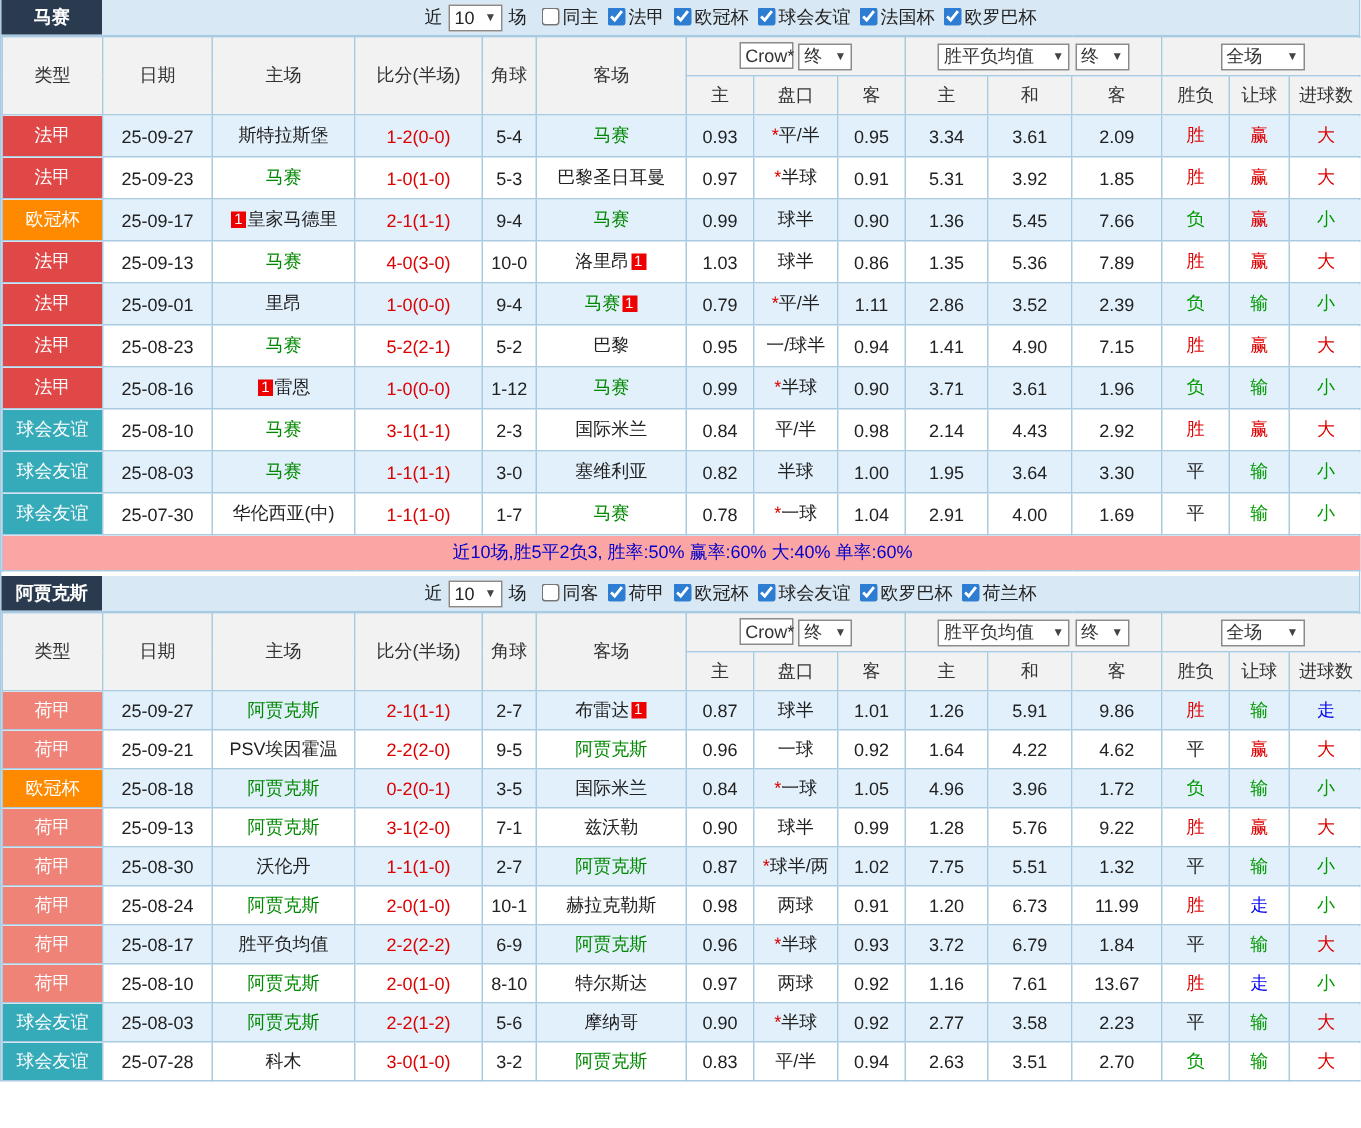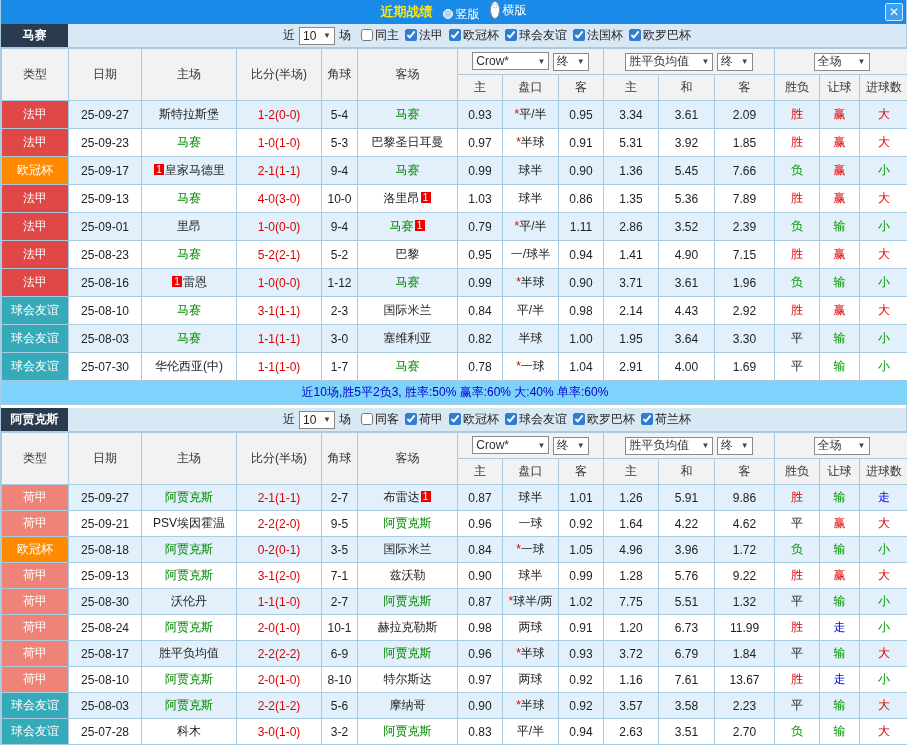--- a/index.html
+++ b/index.html
@@ -25,58 +25,47 @@
   .secbar{display:flex;height:24px;border-bottom:1px solid var(--border)}
   .teamname{width:67px;background:var(--team-bar-bg);color:#fff;font-weight:bold;display:flex;align-items:center;justify-content:center}
   .filterbar{flex:1;background:var(--filter-bar-bg);display:flex;align-items:center;justify-content:center;gap:4px}
   .flabel{color:#222}
   .chk{display:inline-flex;align-items:center;margin-left:6px;cursor:pointer}
   .chk input{width:12px;height:12px;margin:0 2px 0 0;accent-color:#2d7dd2}
   
   .sel{display:inline-flex;align-items:center;justify-content:space-between;background:#fff;border:1px solid #8a8a8a;
        height:18px;padding:0 3px;gap:4px;cursor:pointer;font-size:12px}
   .sel .arr{font-size:8px;color:#444;font-style:normal;font-weight:normal}
-  .sel.w-count{width:36px}.sel.w-book{width:77px}.sel.w-per{width:36px}.sel.w-avg{width:88px}.sel.w-scope{width:56px}
+  .sel.w-count{width:36px}.sel.w-book{width:36px}.sel.w-per{width:36px}.sel.w-avg{width:88px}.sel.w-scope{width:56px}
   
   table{border-collapse:collapse;table-layout:fixed;width:907px}
   th,td{border:1px solid var(--border);text-align:center;overflow:hidden;white-space:nowrap}
   th{background:#f2f2f2;font-weight:normal;color:#333;height:26px;font-size:12px}
   td{height:28px;font-size:12px;background:#fff}
   table.s2 td{height:26px}
   tr.stripe td{background:var(--stripe)}
   td.lg{color:#fff}
   td.lg-fa{background:var(--league-fa)!important}
   td.lg-oc{background:var(--league-cup)!important}
   td.lg-qy{background:var(--league-friendly)!important}
   td.lg-hj{background:var(--league-nl)!important}
   .tm{color:var(--team-green)}
   td.score{color:var(--score-red)}
   .c-r{color:var(--score-red)} .c-g{color:var(--lose-green)} .c-b{color:var(--push-blue)} .c-k{color:#222}
   .star{color:var(--score-red)}
   .b1{display:inline-block;background:#e00;color:#fff;font-size:10px;line-height:11px;min-width:10px;height:11px;
       text-align:center;margin:0 1px;vertical-align:1px}
-  td.summary{color:var(--summary-blue);height:24px;background:#7dd3fc}
+  td.summary{color:var(--summary-blue);height:24px;background:#fca5a5}
   .gap{height:3px}
 </style>
 </head>
 <body>
 
 <div class="wrap">
 
-  <div class="topbar">
-    <span class="title">近期战绩</span>
-    <span class="radios"><span class="vopt">
-          <span class="radio"></span>
-          <span class="vlabel">竖版</span>
-        </span><span class="vopt">
-          <span class="radio sel"></span>
-          <span class="vlabel">横版</span>
-        </span></span>
-    <span class="close">✕</span>
-  </div>
 
   <div class="secbar">
     <div class="teamname">马赛</div>
     <div class="filterbar">
       <span class="flabel">近</span>
       <span class="sel w-count">
           <span>10</span>
           <i class="arr">▼</i>
         </span>
       <span class="flabel">场</span>
@@ -584,21 +573,21 @@
         <tr class="stripe">
     <td class="lg lg-qy">球会友谊</td>
     <td>25-08-03</td>
     <td><span class="tm">阿贾克斯</span></td>
     <td class="score">2-2(1-2)</td>
     <td>5-6</td>
     <td><span>摩纳哥</span></td>
     <td>0.90</td>
     <td><span class="star">*</span>半球</td>
     <td>0.92</td>
-    <td>3.57</td>
+    <td>2.77</td>
     <td>3.58</td>
     <td>2.23</td>
     <td class="c-k">平</td>
     <td class="c-g">输</td>
     <td class="c-r">大</td>
   </tr>
         <tr>
     <td class="lg lg-qy">球会友谊</td>
     <td>25-07-28</td>
     <td><span>科木</span></td>

